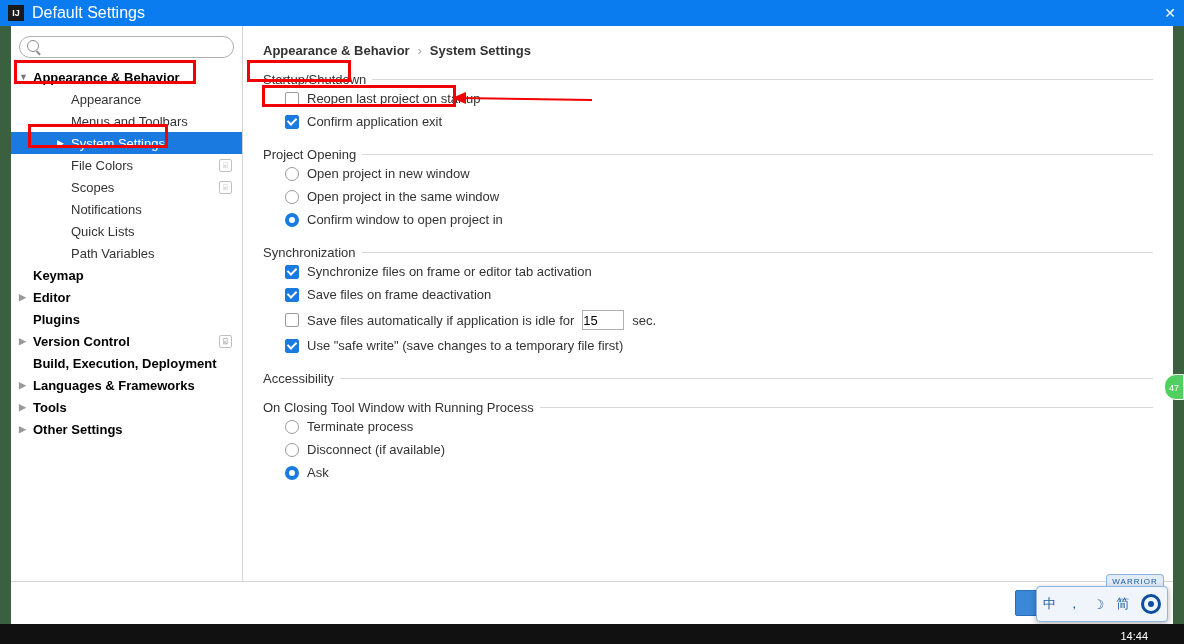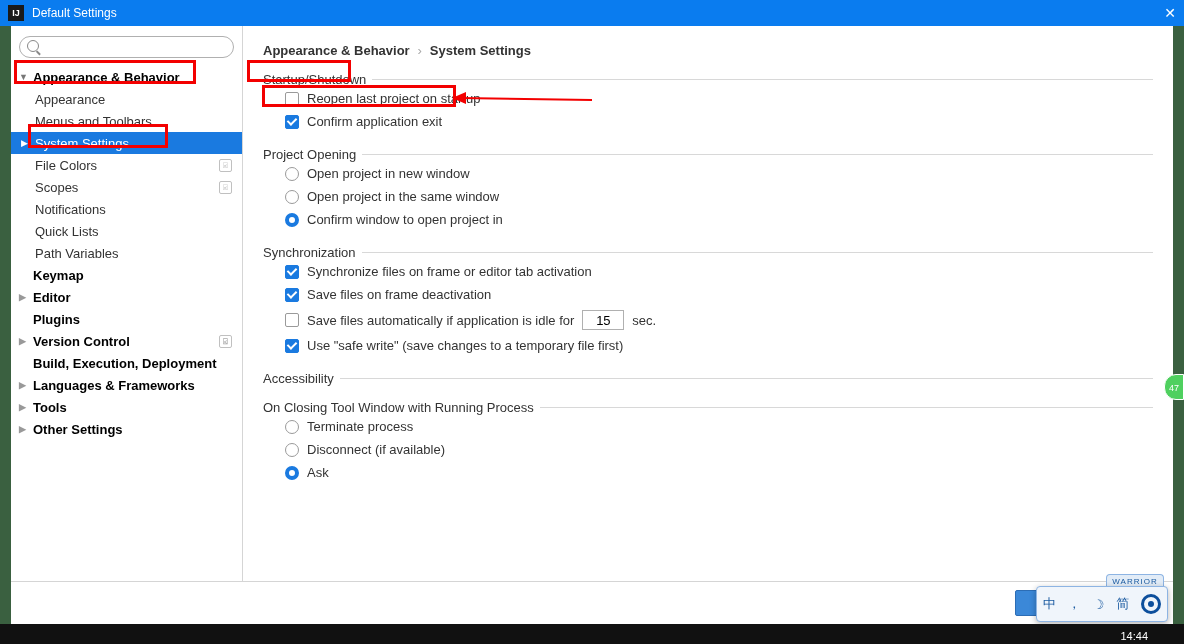--- a/index.html
+++ b/index.html
@@ -1,31 +1,31 @@
 <!DOCTYPE html>
 <html><head>
 <meta charset="utf-8">
 <style>
 * { margin: 0; padding: 0; box-sizing: border-box; font-family: "Segoe UI", Arial, sans-serif; font-size: 13px; }
 body { background: #3a6040; width: 1184px; height: 644px; overflow: hidden; position: relative; }
 .titlebar { background: #0a7cef; color: #fff; height: 26px; display: flex; align-items: center; padding: 4px 8px; }
 .titlebar .icon-box { width: 16px; height: 16px; background: #1a1a1a; color: #fff; text-align: center; font-size: 9px; line-height: 16px; font-weight: bold; margin-right: 8px; }
-.titlebar .title { font-size: 12px; }
+.titlebar .title { font-size: 16px; }
 .titlebar .close { margin-left: auto; font-size: 14px; cursor: pointer; }
 .dialog { position: absolute; top: 26px; left: 11px; right: 11px; bottom: 20px; background: #fff; display: flex; flex-direction: column; }
 .dialog-body { display: flex; flex: 1; overflow: hidden; }
 .sidebar { width: 232px; background: #fff; border-right: 1px solid #d5d5d5; display: flex; flex-direction: column; padding-top: 8px;}
 .search-wrap { padding: 2px 8px 8px 8px; }
 .search-box { width: 100%; height: 22px; border: 1px solid #b0b0b0; border-radius: 11px; padding: 0 10px 0 24px; background: #fff; }
 .search-wrap { position: relative; }
 .search-wrap .mag { position: absolute; left: 16px; top: 6px; width: 12px; height: 12px; border: 1.5px solid #888; border-radius: 50%; }
 .search-wrap .mag::after { content: ""; position: absolute; width: 5px; height: 1.5px; background: #888; transform: rotate(45deg); bottom: -2px; right: -3px; }
 .tree { flex: 1; overflow: auto; }
 .tree-item { display: flex; align-items: center; height: 22px; padding-left: 22px; cursor: pointer; color: #333; }
-.tree-item.level1 { padding-left: 24px; color: #333; }
+.tree-item.level1 { padding-left: 60px; color: #333; }
 .tree-item.bold { font-weight: bold; color: #000; }
 .tree-item.selected { background: #1a7ae0; color: #fff; }
 .tree-caret { width: 10px; font-size: 9px; color: #999; margin-left: -14px; margin-right: 4px; }
 .tree-caret.open { color: #777; }
 .tree-caret.sel { color: #fff; }
 .tree-badge { margin-left: auto; margin-right: 10px; width: 13px; height: 13px; border: 1px solid #c0c0c0; border-radius: 2px; font-size: 8px; text-align: center; line-height: 11px; color: #aaa; }
 .red-box { border: 3px solid #f30000; position: absolute; pointer-events: none; }
 .content { flex: 1; padding: 16px 20px; overflow: auto; color: #333; }
 .breadcrumb { font-weight: bold; font-size: 14px; margin-bottom: 14px; }
 .breadcrumb .sub { font-weight: bold; }
@@ -33,21 +33,21 @@
 .sect-line { display: flex; align-items: center; }
 .sect-line .lbl { white-space: nowrap; margin-right: 6px; }
 .sect-line hr { flex: 1; border: none; border-top: 1px solid #d8d8d8; }
 .opt-row { display: flex; align-items: center; padding: 4px 0 4px 22px; }
 .chk, .rdo { width: 14px; height: 14px; margin-right: 8px; border: 1px solid #9a9a9a; background: #fff; display: inline-flex; align-items: center; justify-content: center; flex-shrink: 0; }
 .chk { border-radius: 2px; }
 .chk.checked { background: #1a7ae0; border-color: #1a7ae0; }
 .chk.checked::after { content: ""; width: 4px; height: 7px; border: solid #fff; border-width: 0 2px 2px 0; transform: rotate(45deg); margin-top: -2px; }
 .rdo { border-radius: 50%; }
 .rdo.checked { border-color: #1a7ae0; border-width: 4px; }
-.num-input { width: 42px; height: 20px; border: 1px solid #b0b0b0; margin: 0 8px; text-align: center; }
+.num-input { width: 42px; height: 20px; border: 1px solid #b0b0b0; margin: 0 8px; text-align: left; }
 .footer { border-top: 1px solid #d5d5d5; padding: 8px 14px; display: flex; justify-content: flex-end; gap: 8px; }
 .btn { min-width: 68px; height: 26px; border: 1px solid #b5b5b5; background: #fff; border-radius: 2px; cursor: pointer; }
 .btn.primary { background: #3b88d8; color: #fff; border-color: #2c6db5; font-weight: bold; }
 .arrow-annot { position: absolute; pointer-events: none; }
 .taskbar { position: absolute; bottom: 0; left: 0; right: 0; height: 20px; background: #111; }
 .clock { position: absolute; right: 36px; bottom: 2px; color: #fff; font-size: 11px; }
 .ime-box { position: absolute; right: 16px; bottom: 22px; width: 132px; height: 36px; background: #f0f5fb; border: 1px solid #8db4e3; border-radius: 4px; display: flex; align-items: center; justify-content: space-around; font-size: 14px; color: #1a5aa0; box-shadow: 0 2px 6px rgba(0,0,0,0.3); }
 .ime-tab { position: absolute; right: 20px; bottom: 56px; width: 58px; height: 14px; background: #e2ecf7; border: 1px solid #8db4e3; border-bottom: none; border-radius: 4px 4px 0 0; font-size: 8px; text-align: center; color: #1a5aa0; line-height: 13px; letter-spacing: 1px;}
 .ring { width: 20px; height: 20px; border: 3px solid #0d4f9c; border-radius: 50%; position: relative; }
 .ring::after { content: ""; width: 6px; height: 6px; background: #0d4f9c; border-radius: 50%; position: absolute; top: 4px; left: 4px; }

